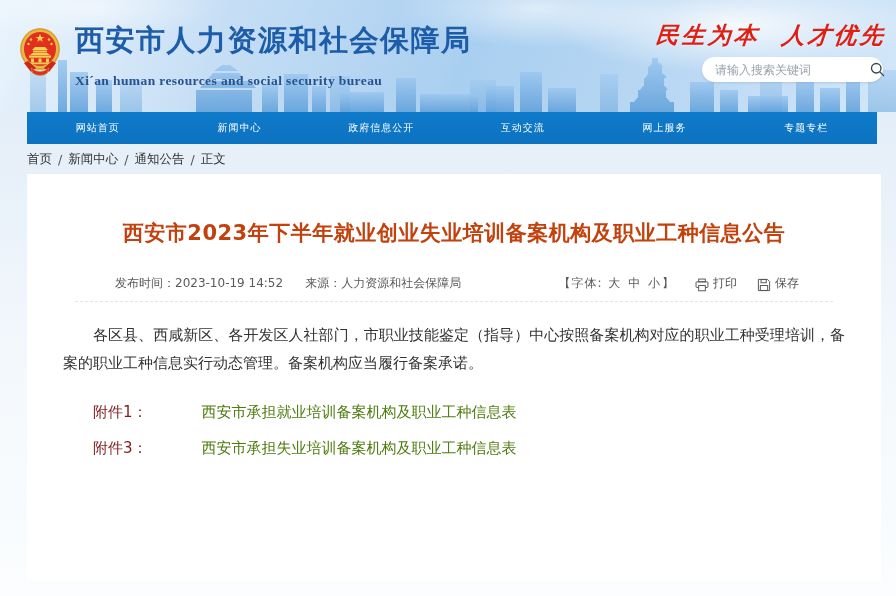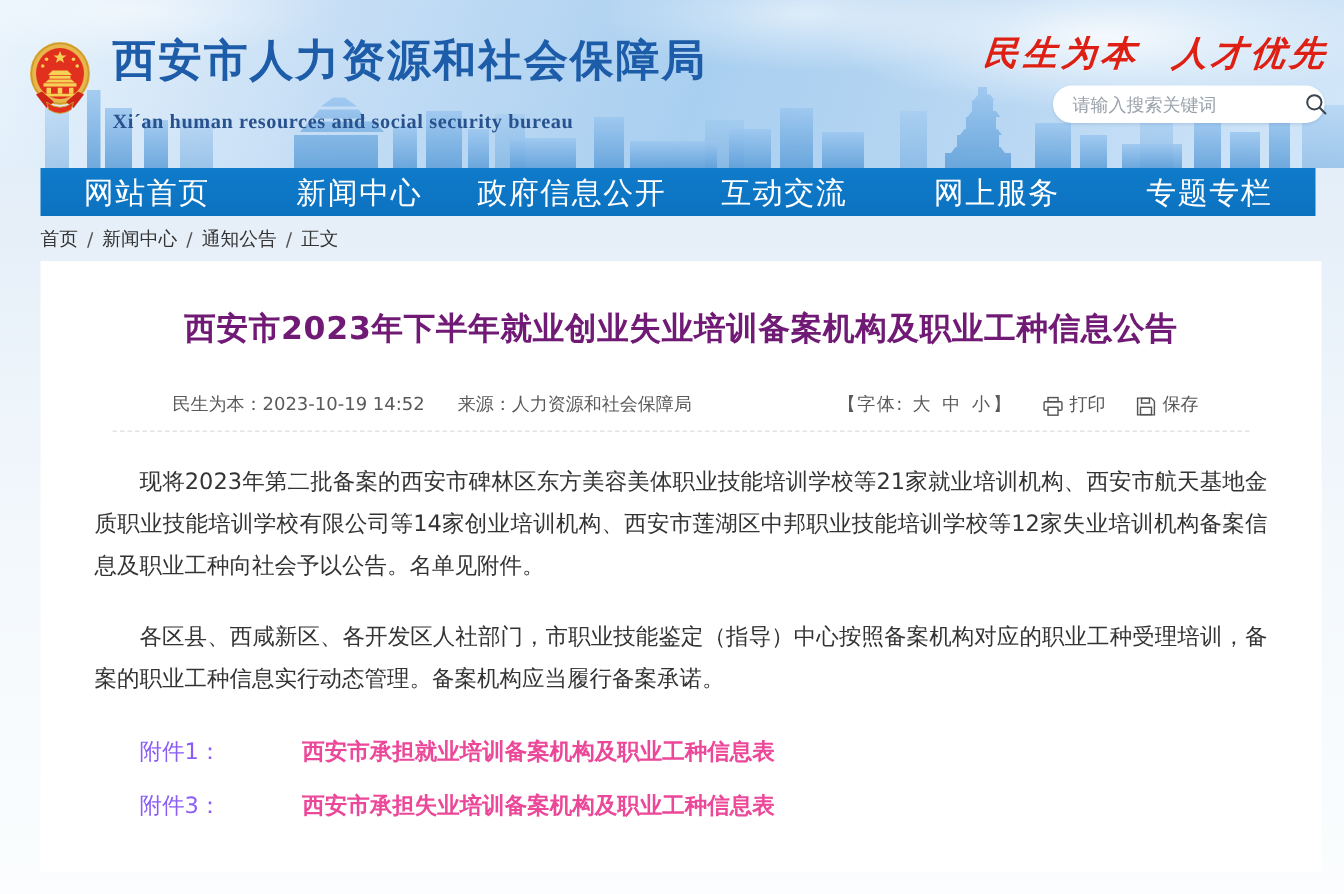--- a/index.html
+++ b/index.html
@@ -43,56 +43,56 @@
   }
   .search-pill input::placeholder{color:#9aa2ab;}
   .search-btn{width:22px;height:22px;margin-right:6px;display:flex;align-items:center;justify-content:center;cursor:pointer;}
   
   .main-nav{
     width:850px;margin-left:27px;height:32px;display:flex;
     background:linear-gradient(180deg,#0f7bca 0%,#0c72c0 100%);
   }
   .nav-item{
     flex:1;display:flex;align-items:center;justify-content:center;
-    color:#fff;font-size:20px;letter-spacing:1px;cursor:pointer;text-decoration:none;
+    color:#fff;font-size:10px;letter-spacing:1px;cursor:pointer;text-decoration:none;
   }
   
   .breadcrumb{
     width:850px;margin-left:27px;height:30px;display:flex;align-items:center;
     font-size:12.5px;color:#333;
   }
   .crumb{cursor:pointer;}
   .crumb.current{cursor:default;}
   .crumb-sep{margin:0 6px;color:#555;}
   
   .card{
     width:854px;margin-left:27px;background:#fff;min-height:407px;
     box-sizing:border-box;padding-top:31px;
   }
   .article-title{
-    margin:0 45px;text-align:center;font-size:21px;line-height:29px;
-    color:#701a75;font-weight:bold;letter-spacing:.5px;
+    margin:14px 45px;text-align:center;font-size:21px;line-height:29px;
+    color:#c2410c;font-weight:bold;letter-spacing:.5px;
   }
   .meta-row{
     display:flex;justify-content:space-between;align-items:center;
     margin:27px 82px 0 88px;font-size:12px;color:#5a5a5a;
   }
   .meta-left .gap{display:inline-block;width:22px;}
   .meta-right{display:flex;align-items:center;}
   .font-size-ctl{letter-spacing:1px;}
   .font-size-ctl .sz{cursor:pointer;margin:0 1px;}
   .meta-act{display:flex;align-items:flex-end;margin-left:20px;cursor:pointer;color:#555;}
   .meta-act svg{margin-right:4px;}
   .dashed-sep{border-top:1px dashed #e4e4e4;margin:9px 48px 0 48px;height:0;}
   .article-body{padding:0 36px;font-size:15px;color:#333;}
   .article-body p{margin:19px 0 0 0;line-height:28px;text-indent:2em;text-align:justify;}
   .attachments{margin-top:24px;}
   .attachment-row{text-indent:2em;line-height:22px;margin-top:14px;}
-  .attachment-row .att-label{color:#8b5cf6;margin-top:44px;}
-  .attachment-row a{color:#ec4899;font-weight:bold;text-decoration:none;margin-left:8px;cursor:pointer;padding-left:46px;}
+  .attachment-row .att-label{color:#7f1d1d;margin-top:44px;}
+  .attachment-row a{color:#4d7c0f;font-weight:normal;text-decoration:none;margin-left:8px;cursor:pointer;padding-left:46px;}
 </style>
 </head>
 <body>
 
 <header class="site-header">
   <svg class="skyline" viewBox="0 0 896 62" preserveAspectRatio="none">
     <defs>
       <linearGradient id="sg" x1="0" y1="0" x2="0" y2="1">
         <stop offset="0" stop-color="#9cc7f0"></stop>
           <stop offset="1" stop-color="#5e9fd9"></stop>
@@ -195,21 +195,21 @@
   <span class="crumb">通知公告</span>
   <span class="crumb-sep">/</span>
   <span class="crumb current">正文</span>
 </div>
 
 <main class="card">
   <h1 class="article-title">西安市2023年下半年就业创业失业培训备案机构及职业工种信息公告</h1>
 
   <div class="meta-row">
     <div class="meta-left">
-      <span>民生为本：</span><span>2023-10-19 14:52</span><span class="gap"></span><span>来源：</span><span>人力资源和社会保障局</span>
+      <span>发布时间：</span><span>2023-10-19 14:52</span><span class="gap"></span><span>来源：</span><span>人力资源和社会保障局</span>
     </div>
     <div class="meta-right">
       <span class="font-size-ctl"><span>【字体:</span> <span class="sz">大</span> <span class="sz">中</span> <span class="sz">小</span><span>】</span></span>
       <span class="meta-act">
         <svg viewBox="0 0 16 16" width="14" height="14">
           <rect x="4.2" y="1.2" width="7.6" height="3.2" fill="none" stroke="#555" stroke-width="1.1"></rect>
           <rect x="1.2" y="4.4" width="13.6" height="6.4" rx="0.8" fill="none" stroke="#555" stroke-width="1.1"></rect>
           <rect x="4.2" y="8.6" width="7.6" height="6" fill="#fff" stroke="#555" stroke-width="1.1"></rect>
         </svg>
         <span>打印</span>
@@ -221,21 +221,20 @@
           <rect x="3.8" y="8.6" width="8.4" height="5.6" fill="none" stroke="#555" stroke-width="1.1"></rect>
         </svg>
         <span>保存</span>
       </span>
     </div>
   </div>
 
   <div class="dashed-sep"></div>
 
   <div class="article-body">
-    <p>现将2023年第二批备案的西安市碑林区东方美容美体职业技能培训学校等21家就业培训机构、西安市航天基地金质职业技能培训学校有限公司等14家创业培训机构、西安市莲湖区中邦职业技能培训学校等12家失业培训机构备案信息及职业工种向社会予以公告。名单见附件。</p>
     <p>各区县、西咸新区、各开发区人社部门，市职业技能鉴定（指导）中心按照备案机构对应的职业工种受理培训，备案的职业工种信息实行动态管理。备案机构应当履行备案承诺。</p>
 
     <div class="attachments">
       <div class="attachment-row">
         <span class="att-label">附件1：</span><a>西安市承担就业培训备案机构及职业工种信息表</a>
       </div>
       <div class="attachment-row">
         <span class="att-label">附件3：</span><a>西安市承担失业培训备案机构及职业工种信息表</a>
       </div>
     </div>

